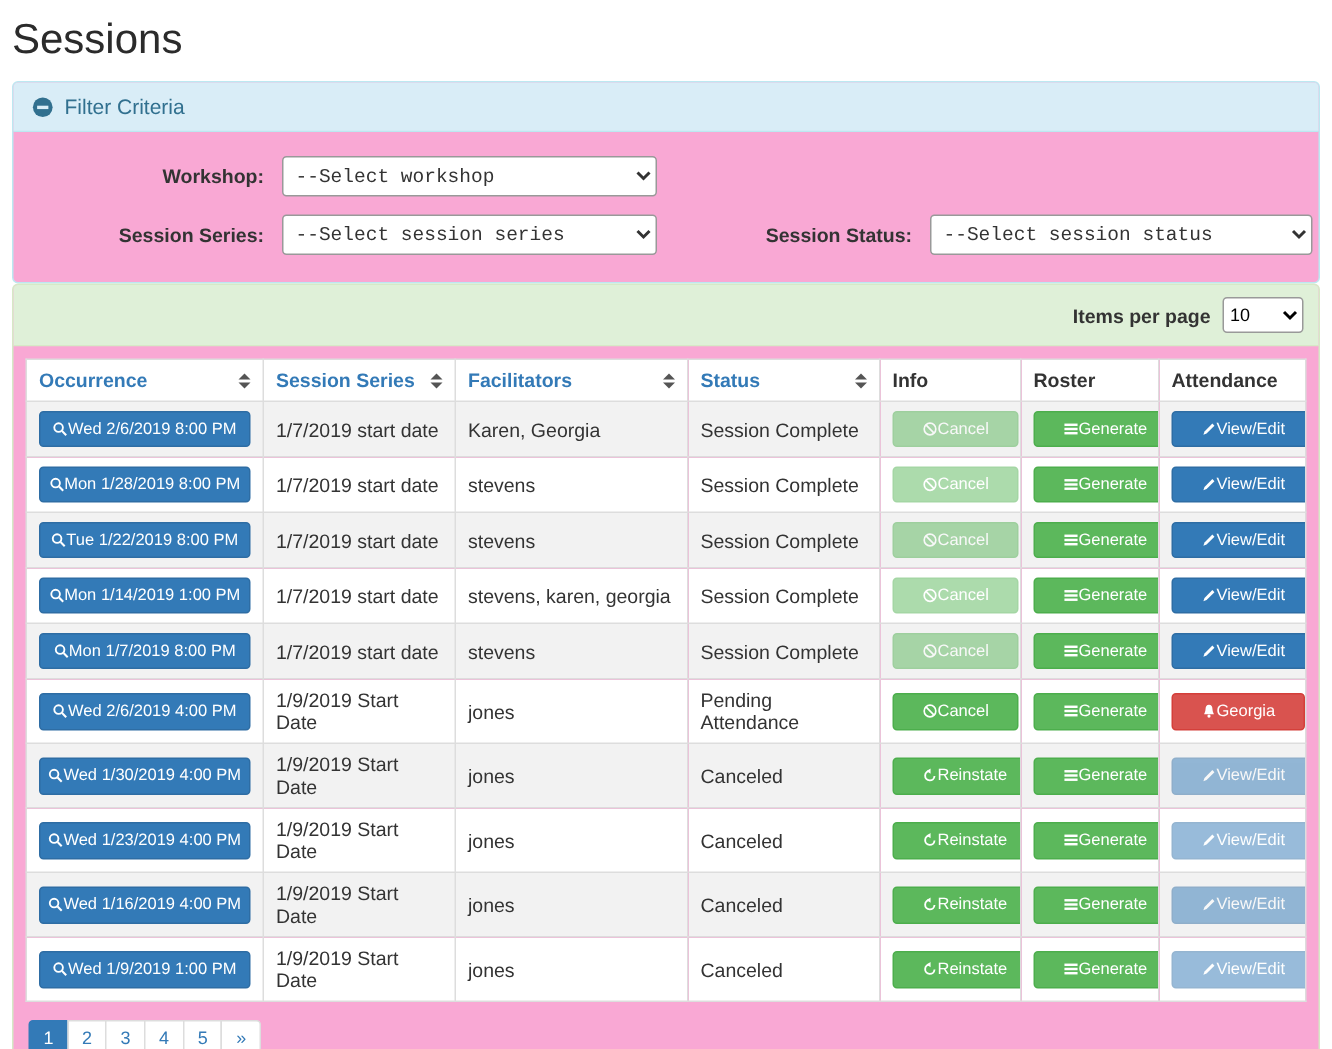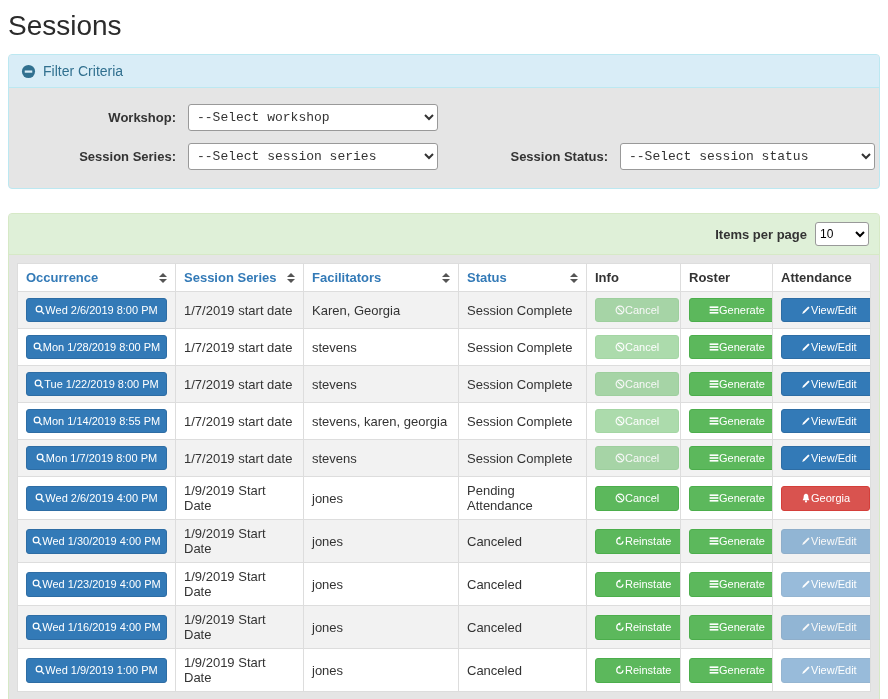--- a/index.html
+++ b/index.html
@@ -3,21 +3,21 @@
 <meta charset="utf-8">
 <style>
   *{box-sizing:border-box;margin:0;padding:0}
   html,body{background:#fff}
   body{font-family:"Liberation Sans",sans-serif;color:#333;width:888px;min-height:699px;display:flex;flex-direction:column}
   .page{padding:8px 8px 0;flex:1}
 
   h1{font-size:28px;font-weight:400;color:#2b2b2b;margin:2px 0 12px}
 
   
-  .panel{border:1px solid;border-radius:4px;margin-bottom:24px;background:#e5e5e5}
+  .panel{border:1px solid;border-radius:4px;margin-bottom:0;background:#f9a8d4}
   .panel-info{border-color:#bce8f1}
   .panel-info .panel-heading{background:#d9edf7;color:#31708f;border-bottom:1px solid #bce8f1;border-radius:3px 3px 0 0;padding:8px 12px;font-size:14px;display:flex;align-items:center;gap:7px;cursor:pointer}
   .filter-body{padding:16px 12px 18px}
   .filter-row{display:flex;align-items:flex-start;margin-bottom:12px}
   .filter-row:last-child{margin-bottom:0}
   .field{display:flex;align-items:center}
   .field label{width:155px;text-align:right;font-weight:bold;font-size:13px;margin-right:12px;color:#333}
   .field select{width:250px;height:27px;font-size:13px;font-family:Liberation Mono, monospace;border:1px solid #999;border-radius:3px;background:#fff;color:#333;padding:2px 4px}
   .field-right{margin-left:60px}
   .field-right label{width:110px}
@@ -324,21 +324,21 @@
 
   <tr>
     <td class="cell-occ">
       <button class="btn btn-blue btn-occ">
         <span class="ico">
                     <svg viewBox="0 0 16 16" width="10" height="10">
                       <circle cx="6.5" cy="6.5" r="4.6" fill="none" stroke="#fff" stroke-width="2"></circle>
                       <line x1="10.2" y1="10.2" x2="14.6" y2="14.6" stroke="#fff" stroke-width="2.2"></line>
                     </svg>
                   </span>
-        <span class="lbl">Mon 1/14/2019 8:55 PM</span>
+        <span class="lbl">Mon 1/14/2019 1:00 PM</span>
       </button>
     </td>
     <td class="cell-text">1/7/2019 start date</td>
     <td class="cell-text">stevens, karen, georgia</td>
     <td class="cell-text">Session Complete</td>
     <td class="cell-btn">
       <button class="btn btn-green disabled">
         <span class="ico">
                     <svg viewBox="0 0 16 16" width="10" height="10">
                       <circle cx="8" cy="8" r="6.2" fill="none" stroke="#fff" stroke-width="1.8"></circle>

